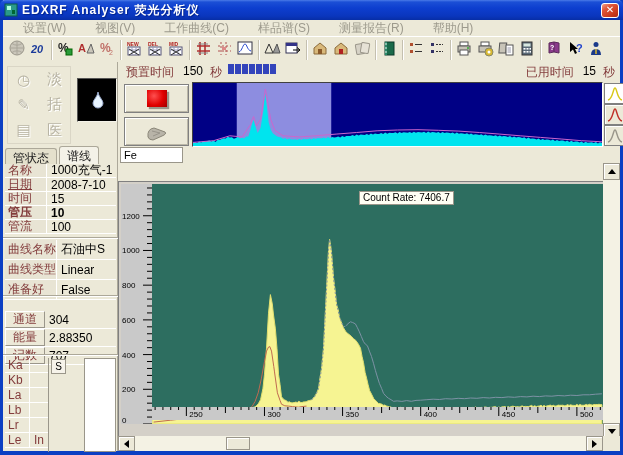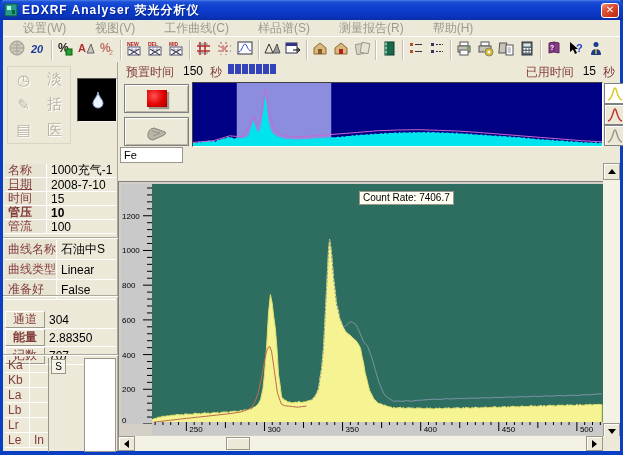--- a/index.html
+++ b/index.html
@@ -43,21 +43,21 @@
 #peak-1{top:21px;background:#fff}
 #peak-2{top:42px}
 #peak-3{top:63px}
 #fe-box{position:absolute;left:2px;top:85px;width:63px;height:16px;background:#fff;border:1px solid #9a968a;color:#000;padding-left:3px;font-size:11px;line-height:14px}
 #main-tabs{position:absolute;left:0;top:101px;right:17px;height:17px;display:flex;align-items:flex-end;border-bottom:1px solid #fff}
 .mtab{height:15px;padding:0 8px;border:1px solid #aca899;border-bottom:none;border-radius:3px 3px 0 0;background:#e4e0cc;font-size:12px;margin-left:2px;line-height:15px}
 .mtab.active{background:#f4f2e8;height:17px;line-height:17px}
 #chart-frame{position:absolute;left:0px;top:119px;width:490px;height:259px;background:#d4d0c8;border:1px solid #808080;padding:2px}
 #yaxis{position:absolute;left:2px;top:2px;width:31px;bottom:15px;background:#c9c9c9}
 #plot{position:absolute;left:33px;top:2px;right:2px;bottom:15px;background:#2d6e60;overflow:hidden}
-#xaxis{position:absolute;left:33px;right:2px;bottom:4px;height:13px;background:#c9c9c9}
+#xaxis{position:absolute;left:33px;right:2px;bottom:19px;height:13px;background:#c9c9c9}
 #count-label{position:absolute;left:207px;top:7px;background:#fffff4;border:1px solid #9a968a;font-size:10px;padding:0 3px;color:#000;line-height:12px}
 .sb-btn{position:absolute;width:17px;height:17px;background:#ece9d8;border:1px solid #9a968a;box-shadow:inset 1px 1px 0 #fff;display:flex;align-items:center;justify-content:center}
 #vsb{position:absolute;right:0;top:101px;width:17px;height:277px;background:#f4f2e4}
 #hsb{position:absolute;left:0;bottom:0;height:15px;right:17px;background:#f4f2e4}
 #hsb-thumb{position:absolute;left:108px;top:1px;width:24px;height:13px;background:#ece9d8;border:1px solid #9a968a;box-shadow:inset 1px 1px 0 #fff}
 #corner{position:absolute;right:0;bottom:0;width:17px;height:15px;background:#ece9d8}
 .tri{width:0;height:0}
 </style>
 </head>
 <body>
@@ -283,20 +283,24 @@
         <div class="gray-ico">✎</div>
         <div class="gray-ico">括</div>
         <div class="gray-ico">▤</div>
         <div class="gray-ico">医</div>
       </div>
     <div id="sample-box">
       <svg width="12" height="18">
           <path d="M6 1 C6 5 1 9 1 12 A5 5 0 0 0 11 12 C11 9 6 5 6 1 Z" fill="#e8f4ff" stroke="#9ac"></path>
         </svg>
     </div>
+    <div id="left-tabs">
+        <div class="ltab">管状态</div>
+        <div class="ltab active">谱线</div>
+      </div>
     <div class="tbl" id="tblA" style="top:102px">
         <div class="row" style="height: 14px;">
           <div class="lab" style="width: 42px;">名称</div>
           <div class="val">1000充气-1</div>
         </div>
         <div class="row" style="height: 14px;">
           <div class="lab" style="width: 42px; text-decoration: underline;">日期</div>
           <div class="val">2008-7-10</div>
         </div>
         <div class="row" style="height: 14px;">
@@ -327,21 +331,21 @@
           <div class="val">False</div>
         </div>
       </div>
     <div class="sect-sep" style="top:233px"></div>
     <div class="tbl" id="tblC" style="top:249px">
         <div class="row" style="height: 18px;">
           <div class="lab raised" style="width: 40px;">通道</div>
           <div class="val">304</div>
         </div>
         <div class="row" style="height: 18px;">
-          <div class="lab raised" style="width: 40px; font-weight: bold;">能量</div>
+          <div class="lab raised" style="width: 40px;">能量</div>
           <div class="val">2.88350</div>
         </div>
         <div class="row" style="height: 18px; text-align: center;">
           <div class="lab raised" style="width: 40px;">记数</div>
           <div class="val">707</div>
         </div>
       </div>
     <div class="sect-sep" style="top:292px"></div>
     <div class="tbl" id="tblD" style="top:296px">
         <div style="display: flex;">

